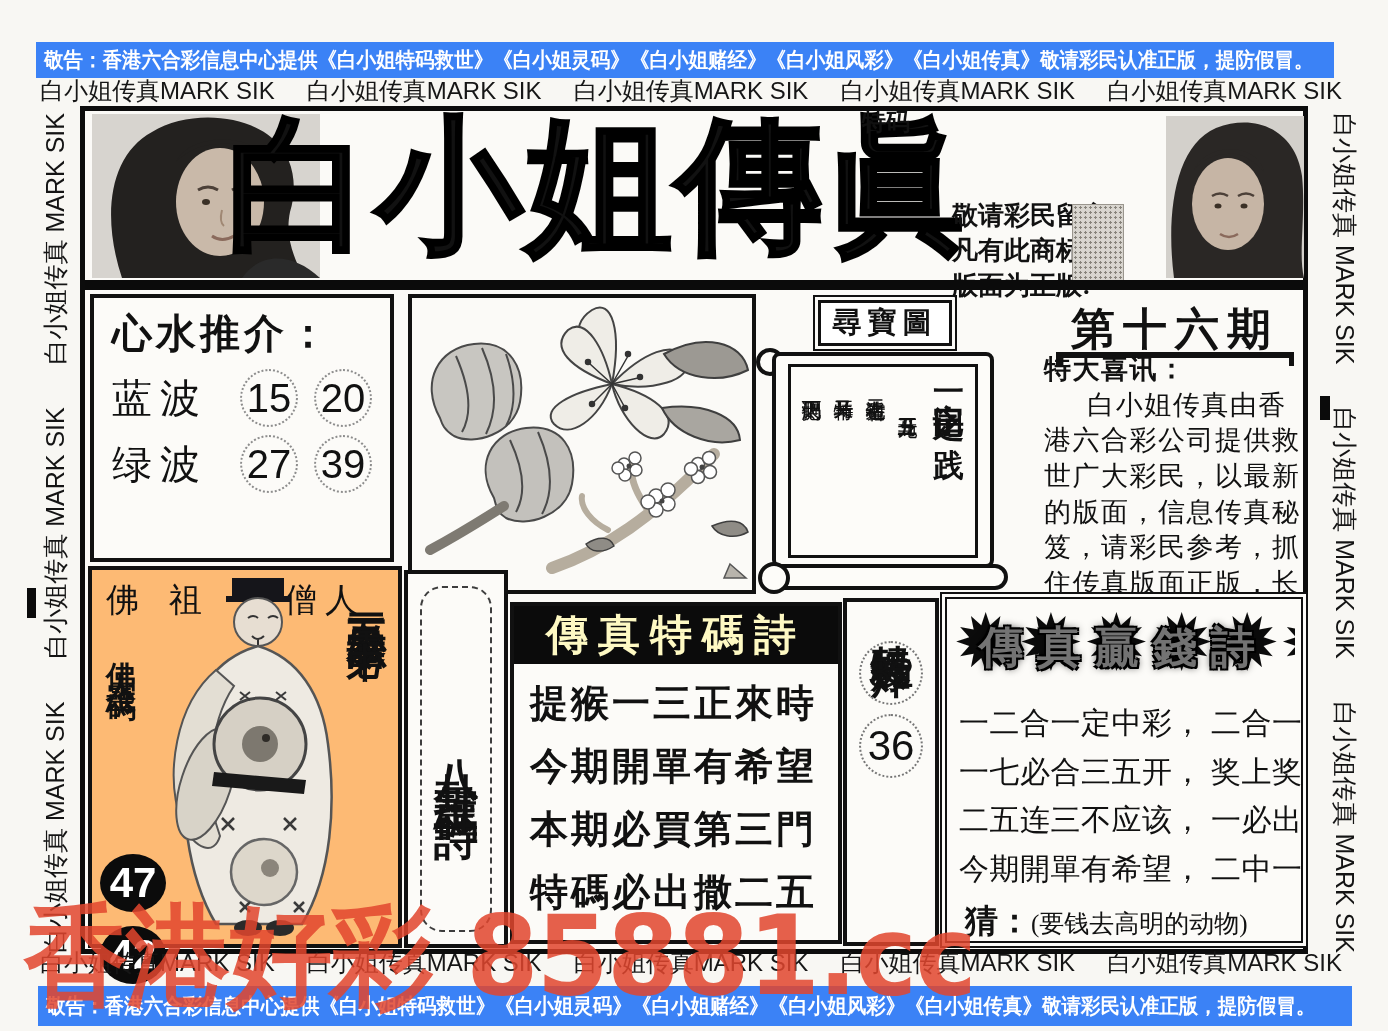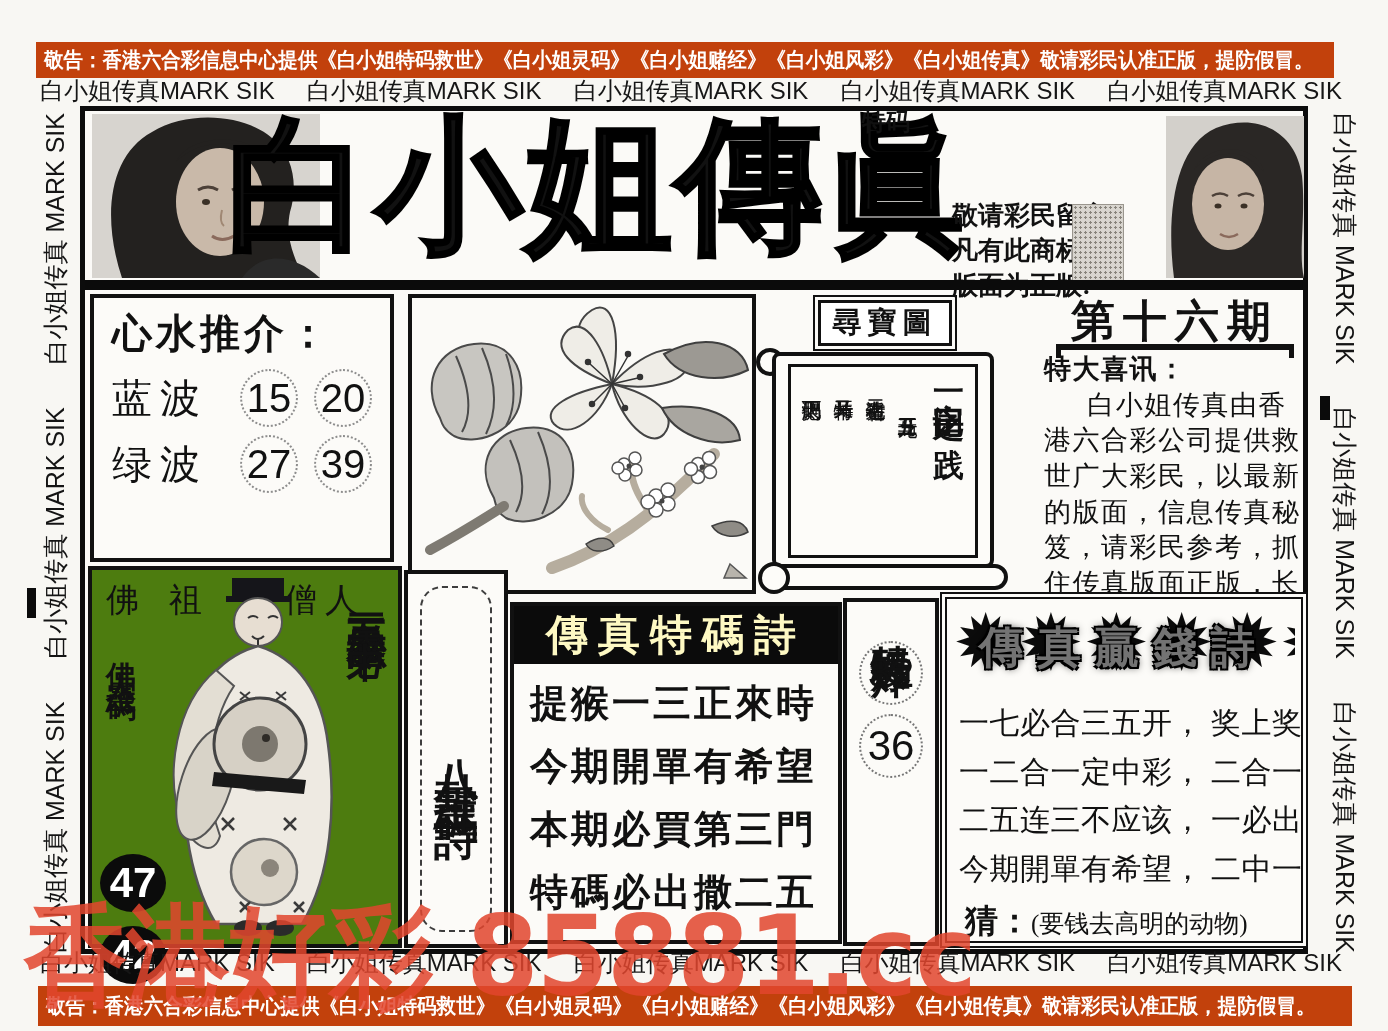--- a/index.html
+++ b/index.html
@@ -3,21 +3,21 @@
 <meta charset="utf-8">
 <style>
   * { box-sizing: border-box; margin: 0; padding: 0; }
   html,body { background:#e9e9e6; }
   .page {
     position: relative; width: 1388px; height: 1031px;
     background: #f8f7f3; color:#111; overflow: hidden;
     font-family: "Liberation Serif", serif;
   }
   
-  .banner { position:absolute; background:#c2410c; color:#fff;
+  .banner { position:absolute; background:#3b82f6; color:#fff;
     font-family:"Liberation Sans", sans-serif; font-weight:bold;
     display:flex; align-items:center; padding:0 8px; overflow:hidden; white-space:nowrap; }
   .banner-top { left:36px; top:42px; width:1298px; height:36px; font-size:21px; }
   .banner-bottom { left:38px; top:986px; width:1314px; height:40px; font-size:21px; }
   .squeeze { display:inline-block; transform:scaleX(0.93); transform-origin:0 50%; }
   .marquee { position:absolute; left:40px; width:1302px; height:30px;
     display:flex; justify-content:space-between; align-items:center;
     font-family:"Liberation Sans", sans-serif; font-size:24px; color:#161616;
     white-space:nowrap; }
   .marquee-top { top:76px; }
@@ -76,34 +76,34 @@
     border:4px solid #111; border-radius:13px; background:#fdfcf9; }
   .scroll-roll-end { position:absolute; left:-14px; bottom:-4px; width:32px; height:32px;
     border:4px solid #111; border-radius:50%; background:#fdfcf9; }
   .scroll-inner { position:absolute; left:16px; right:16px; top:12px; bottom:32px;
     border:3px solid #111; padding:8px 6px; writing-mode:vertical-rl; }
   .scroll-main { display:block; font-size:31px; font-weight:600; letter-spacing:3px; margin-left:4px; }
   .scroll-line { display:block; font-size:20px; margin:0 5px; }
   .ind-lg { text-indent:1.4em; } .ind-sm { text-indent:0.5em; }
 
   
-  .issue { position:absolute; left:1056px; top:292px; width:238px; height:58px;
+  .issue { position:absolute; left:1056px; top:300px; width:238px; height:58px;
     text-align:center; font-size:44px; font-weight:900; letter-spacing:8px;
     border-bottom:6px solid #111; }
   .issue::before, .issue::after { content:""; position:absolute; bottom:-14px;
     width:5px; height:14px; background:#111; }
   .issue::before { left:0; } .issue::after { right:0; }
   .news { position:absolute; left:1044px; top:352px; width:258px; height:232px;
     font-size:27px; line-height:1.32; letter-spacing:1.5px; }
   .news-title { font-weight:600; }
   .news-body { text-indent:1.6em; }
 
   
   .buddha-box { position:absolute; left:88px; top:566px; width:314px; height:382px;
-    border:4px solid #111; background:#4d7c0f; }
+    border:4px solid #111; background:#fdba74; }
   .buddha-lbl { position:absolute; top:8px; font-size:33px; letter-spacing:30px; white-space:nowrap; }
   .buddha-lbl-left { left:14px; }
   .buddha-lbl-right { left:192px; letter-spacing:8px; }
   .buddha-side { position:absolute; left:8px; top:68px; writing-mode:vertical-rl;
     font-size:30px; font-weight:600; letter-spacing:10px; }
   .buddha-num { position:absolute; left:8px; width:66px; height:58px; background:#0b0b0b;
     border-radius:50%; color:#fff; display:flex; align-items:center; justify-content:center;
     font-size:42px; font-family:"Liberation Sans", sans-serif; font-weight:bold;margin-top:44px; }
   .buddha-num-1 { top:240px; } .buddha-num-2 { top:312px; }
   .buddha-verse { position:absolute; right:4px; top:12px; writing-mode:vertical-rl;
@@ -374,22 +374,22 @@
     <div class="bomb-circle">32</div>
     <div class="bomb-circle">36</div>
   </div>
 
   <div class="winpoem-box">
     <div class="winpoem-header">
       <div class="star-row">✹✹✹✹✹✹</div>
       <div class="winpoem-title">傳真贏錢詩</div>
     </div>
     <div class="winpoem-lines">
+      <div>一二合一定中彩， 二合一</div>
       <div>一七必合三五开， 奖上奖</div>
-      <div>一二合一定中彩， 二合一</div>
       <div>二五连三不应该， 一必出</div>
       <div>今期開單有希望， 二中一</div>
     </div>
     <div class="winpoem-guess">
       <span class="guess-label">猜：</span><span>(要钱去高明的动物)</span>
     </div>
   </div>
 
   <div class="marquee marquee-bottom">
     <span>白小姐传真MARK SIK</span>

